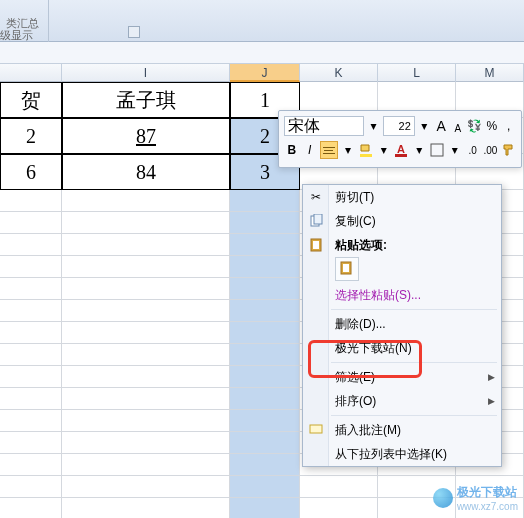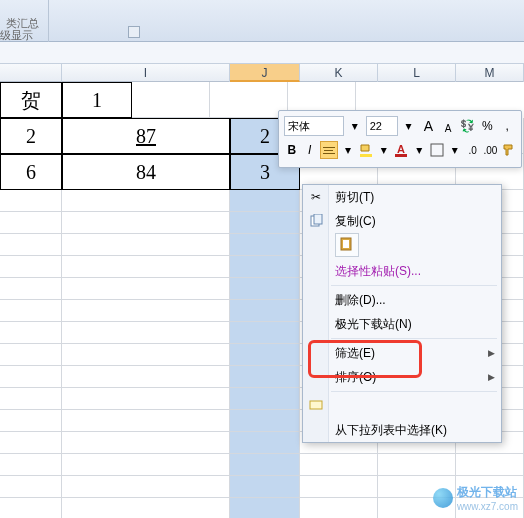--- a/index.html
+++ b/index.html
@@ -20,22 +20,22 @@
 .grid { position: relative; }
 .row { display: flex; }
 .cell { border-right: 1px solid #d4d8de; border-bottom: 1px solid #d4d8de; font-size: 20px; text-align: center; display: flex; align-items: center; justify-content: center; font-family: SimSun, serif; }
 .cell.data-border { border: 1px solid #000; }
 .cell.sel { background: #c2d7ef; }
 .cell.sel-active { background: #fff; }
 .thin-row .cell { height: 22px; }
 
 .mini-toolbar { position: absolute; left: 278px; top: 110px; width: 244px; height: 58px; background: #f5f7fb; border: 1px solid #a8b8cc; border-radius: 2px; box-shadow: 0 2px 6px rgba(0,0,0,0.15); padding: 3px 5px; }
 .mt-row { display: flex; align-items: center; gap: 2px; height: 24px; }
-.mt-font { width: 60px; height: 20px; border: 1px solid #b5c2d2; font-size: 11px; padding: 0 3px; background: #fff; }
-.mt-size { width: 32px; height: 20px; border: 1px solid #b5c2d2; font-size: 11px; padding: 0 3px; background: #fff; }
+.mt-font { width: 80px; height: 20px; border: 1px solid #b5c2d2; font-size: 16px; padding: 0 3px; background: #fff; }
+.mt-size { width: 32px; height: 20px; border: 1px solid #b5c2d2; font-size: 11px; padding: 0 3px; background: #fff; text-align: right; }
 .mt-btn { width: 20px; height: 20px; display: flex; align-items: center; justify-content: center; font-size: 12px; cursor: pointer; }
 .icon-bold { font-weight: bold; }
 .icon-italic { font-style: italic; }
 .align-box { width: 22px; height: 18px; background: #fdd87a; border: 1px solid #d8a33a; display: flex; flex-direction: column; justify-content: center; gap: 2px; padding: 2px; }
 .align-line { height: 1px; background: #7a5a10; }
 
 .context-menu { position: absolute; left: 302px; top: 184px; width: 200px; background: #f5f7fb; border: 1px solid #a8b8cc; box-shadow: 2px 2px 8px rgba(0,0,0,0.25); font-size: 12px; }
 .ctx-icon-col { width: 26px; background: #eef2f8; position: absolute; left: 0; top: 0; bottom: 0; border-right: 1px solid #dbe2ec; }
 .ctx-items { position: relative; }
 .ctx-item { height: 24px; display: flex; align-items: center; padding-left: 32px; padding-right: 8px; cursor: pointer; position: relative; }
@@ -71,20 +71,21 @@
       <div class="col-header" style="width: 62px;"></div>
       <div class="col-header" style="width: 168px;">I</div>
       <div class="col-header selected" style="width: 70px;">J</div>
       <div class="col-header" style="width: 78px;">K</div>
       <div class="col-header" style="width: 78px;">L</div>
       <div class="col-header" style="width: 68px;">M</div>
     </div>
   <div class="grid" id="grid">
       <div class="row">
         <div class="cell data-border" style="width: 62px; height: 36px;">贺</div>
+        <div class="cell data-border" style="width: 168px; height: 36px;">孟子琪</div>
         <div class="cell data-border sel-active" style="width: 70px; height: 36px;">1</div>
         <div class="cell" style="width: 78px; height: 36px;"></div>
         <div class="cell" style="width: 78px; height: 36px;"></div>
         <div class="cell" style="width: 68px; height: 36px;"></div>
       </div>
       <div class="row">
         <div class="cell data-border" style="width: 62px; height: 36px;">2</div>
         <div class="cell data-border" style="width: 168px; height: 36px; text-decoration: underline;">87</div>
         <div class="cell data-border sel" style="width: 70px; height: 36px;">2</div>
         <div class="cell" style="width: 78px; height: 36px;"></div>
@@ -282,20 +283,29 @@
     </div>
     <div class="ctx-item">
       <span class="ctx-icon">
         <svg width="14" height="14">
             <rect x="2" y="2" width="8" height="10" fill="#fff" stroke="#6a8ab0"></rect>
             <rect x="5" y="0" width="8" height="10" fill="#eaf2fb" stroke="#6a8ab0"></rect>
           </svg>
       </span>
       <span>复制(C)</span>
     </div>
+    <div class="ctx-item section-label">
+      <span class="ctx-icon">
+        <svg width="14" height="14">
+            <rect x="2" y="1" width="10" height="12" fill="#d8a840" stroke="#a07020"></rect>
+            <rect x="4" y="3" width="6" height="8" fill="#fff"></rect>
+          </svg>
+      </span>
+      <span>粘贴选项:</span>
+    </div>
     <div class="paste-icon-box">
       <svg width="16" height="16">
           <rect x="2" y="1" width="10" height="12" fill="#d8a840" stroke="#a07020"></rect>
           <rect x="4" y="3" width="6" height="8" fill="#fff"></rect>
         </svg>
     </div>
     <div class="ctx-item disabled">
       <span>选择性粘贴(S)...</span>
     </div>
     <div class="ctx-sep"></div>
@@ -314,20 +324,21 @@
       <span>排序(O)</span>
       <span class="ctx-arrow">▶</span>
     </div>
     <div class="ctx-sep"></div>
     <div class="ctx-item">
       <span class="ctx-icon">
         <svg width="14" height="14">
             <rect x="1" y="2" width="12" height="8" fill="#fff8d0" stroke="#c8a830"></rect>
           </svg>
       </span>
+      <span>插入批注(M)</span>
     </div>
     <div class="ctx-item">
       <span>从下拉列表中选择(K)</span>
     </div>
   </div>
 </div>
 
 <div class="red-highlight"></div>
 
 <div class="watermark">

